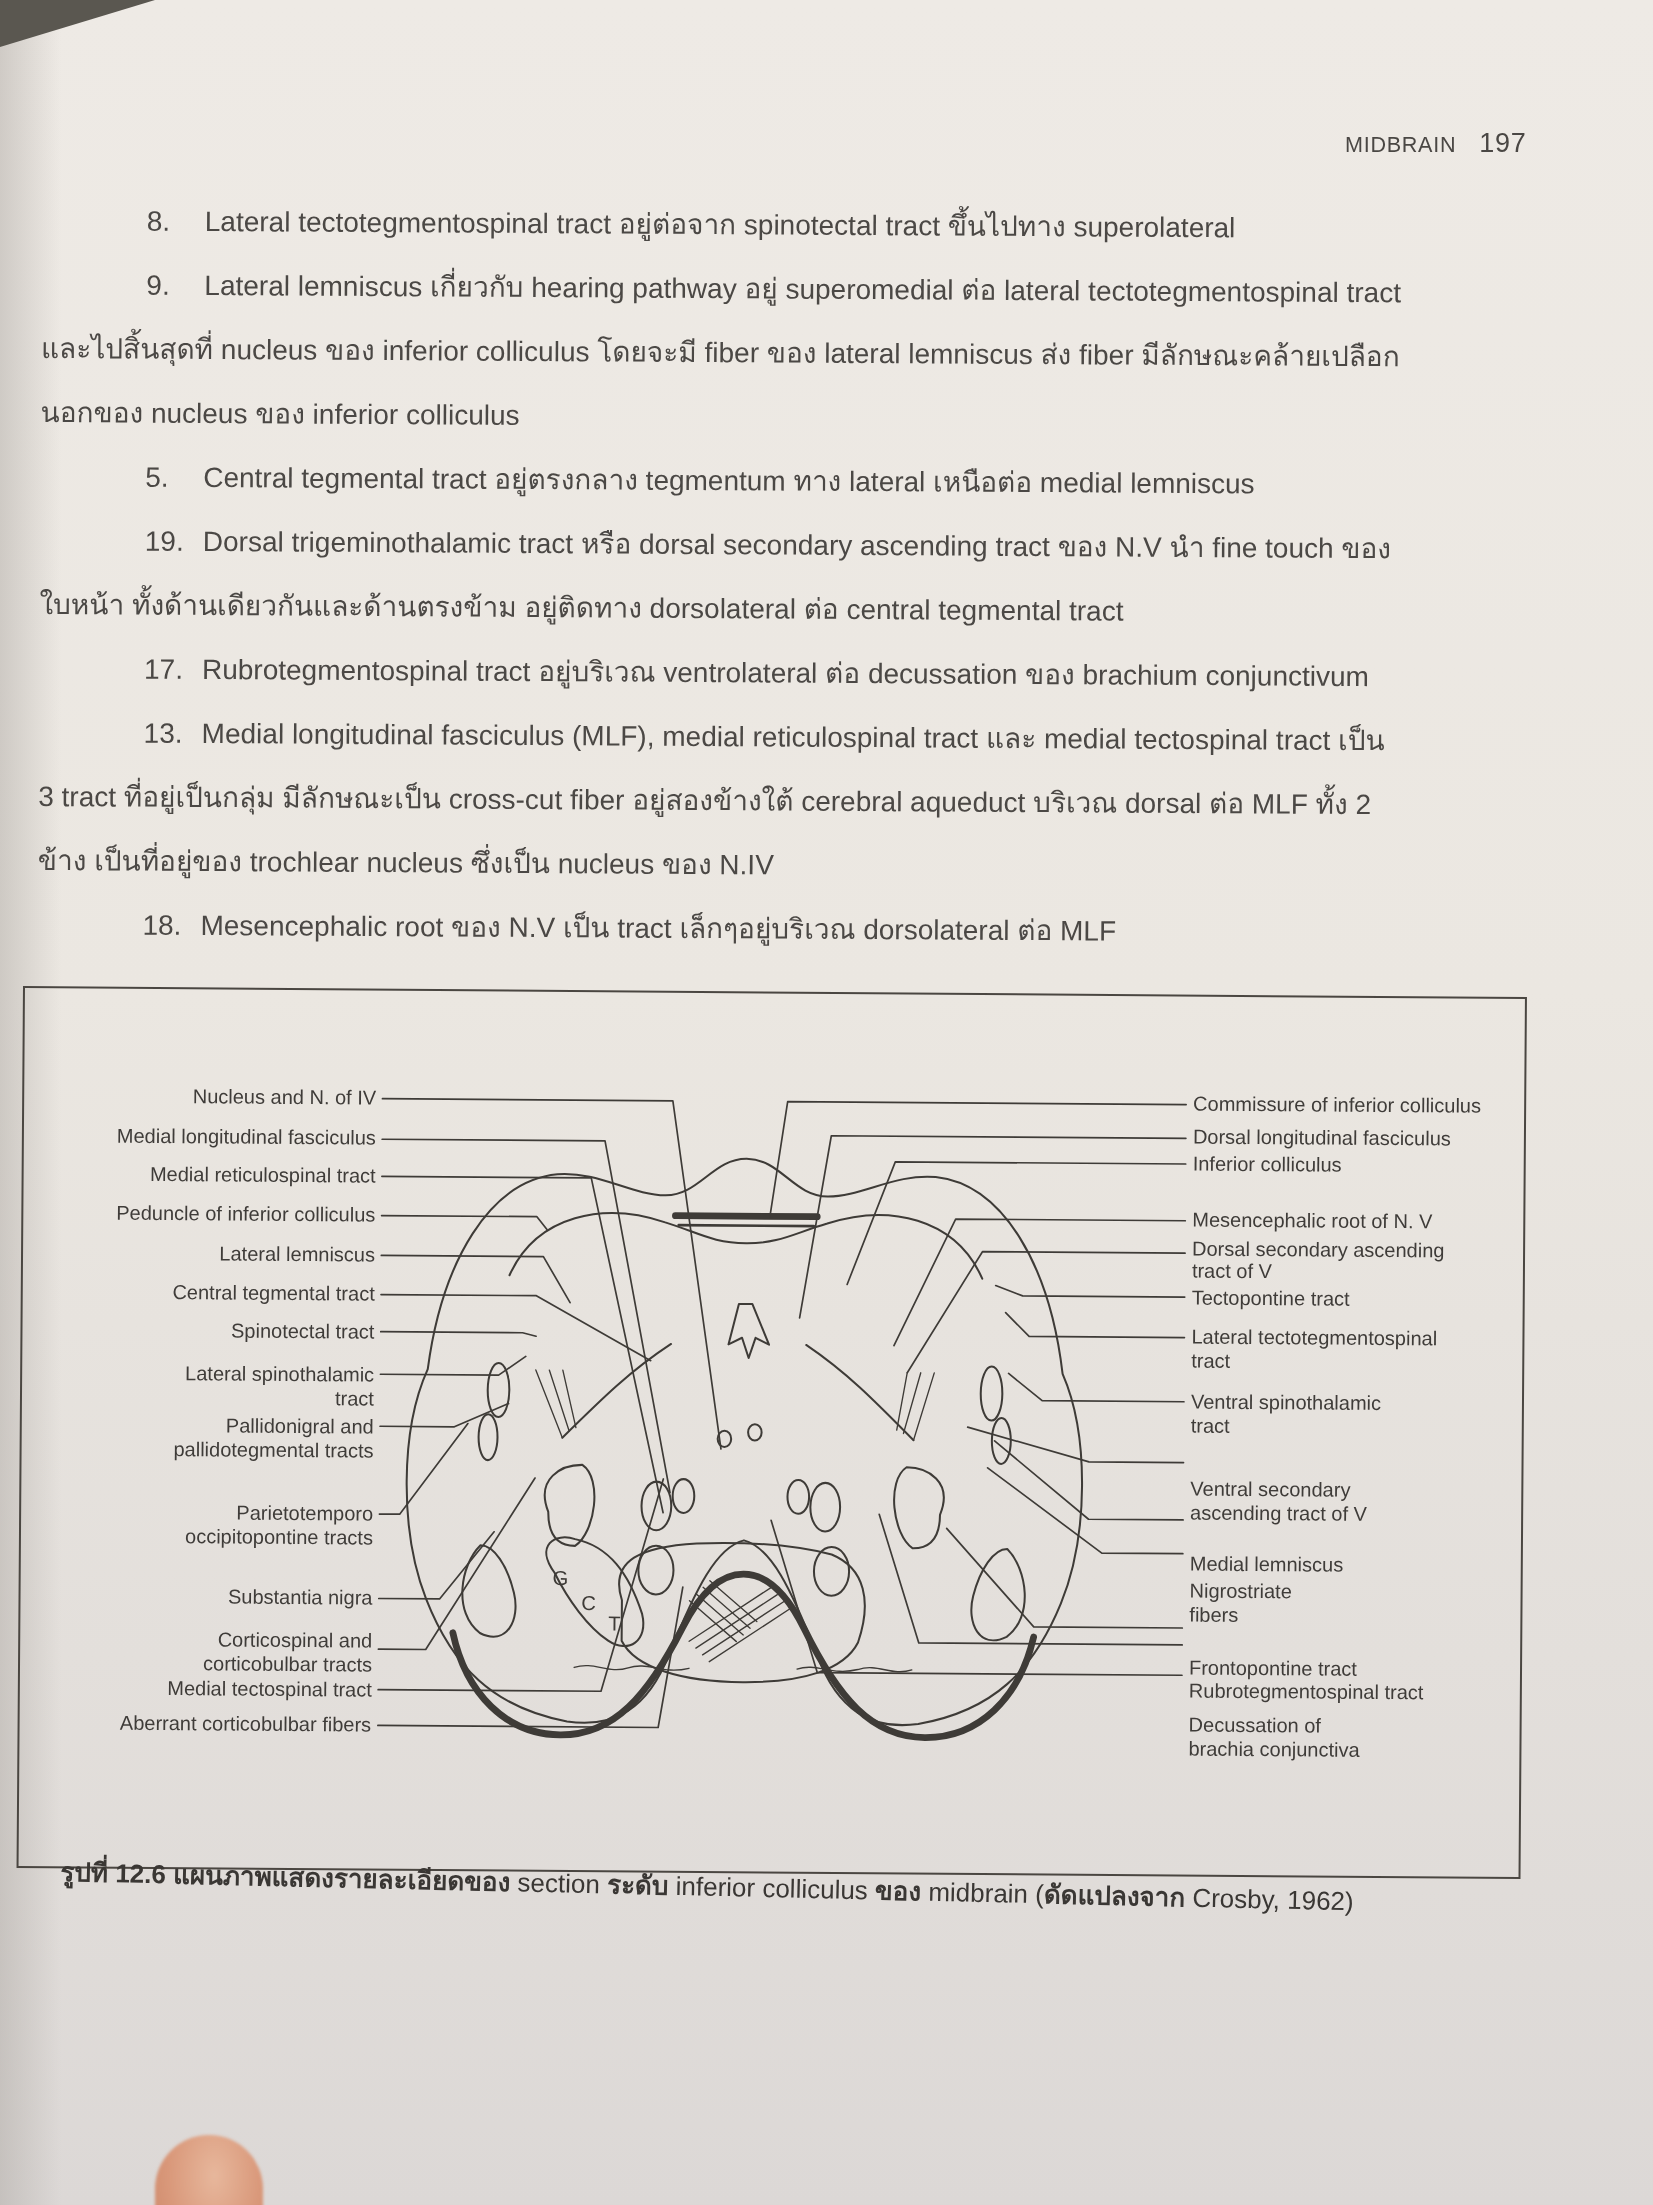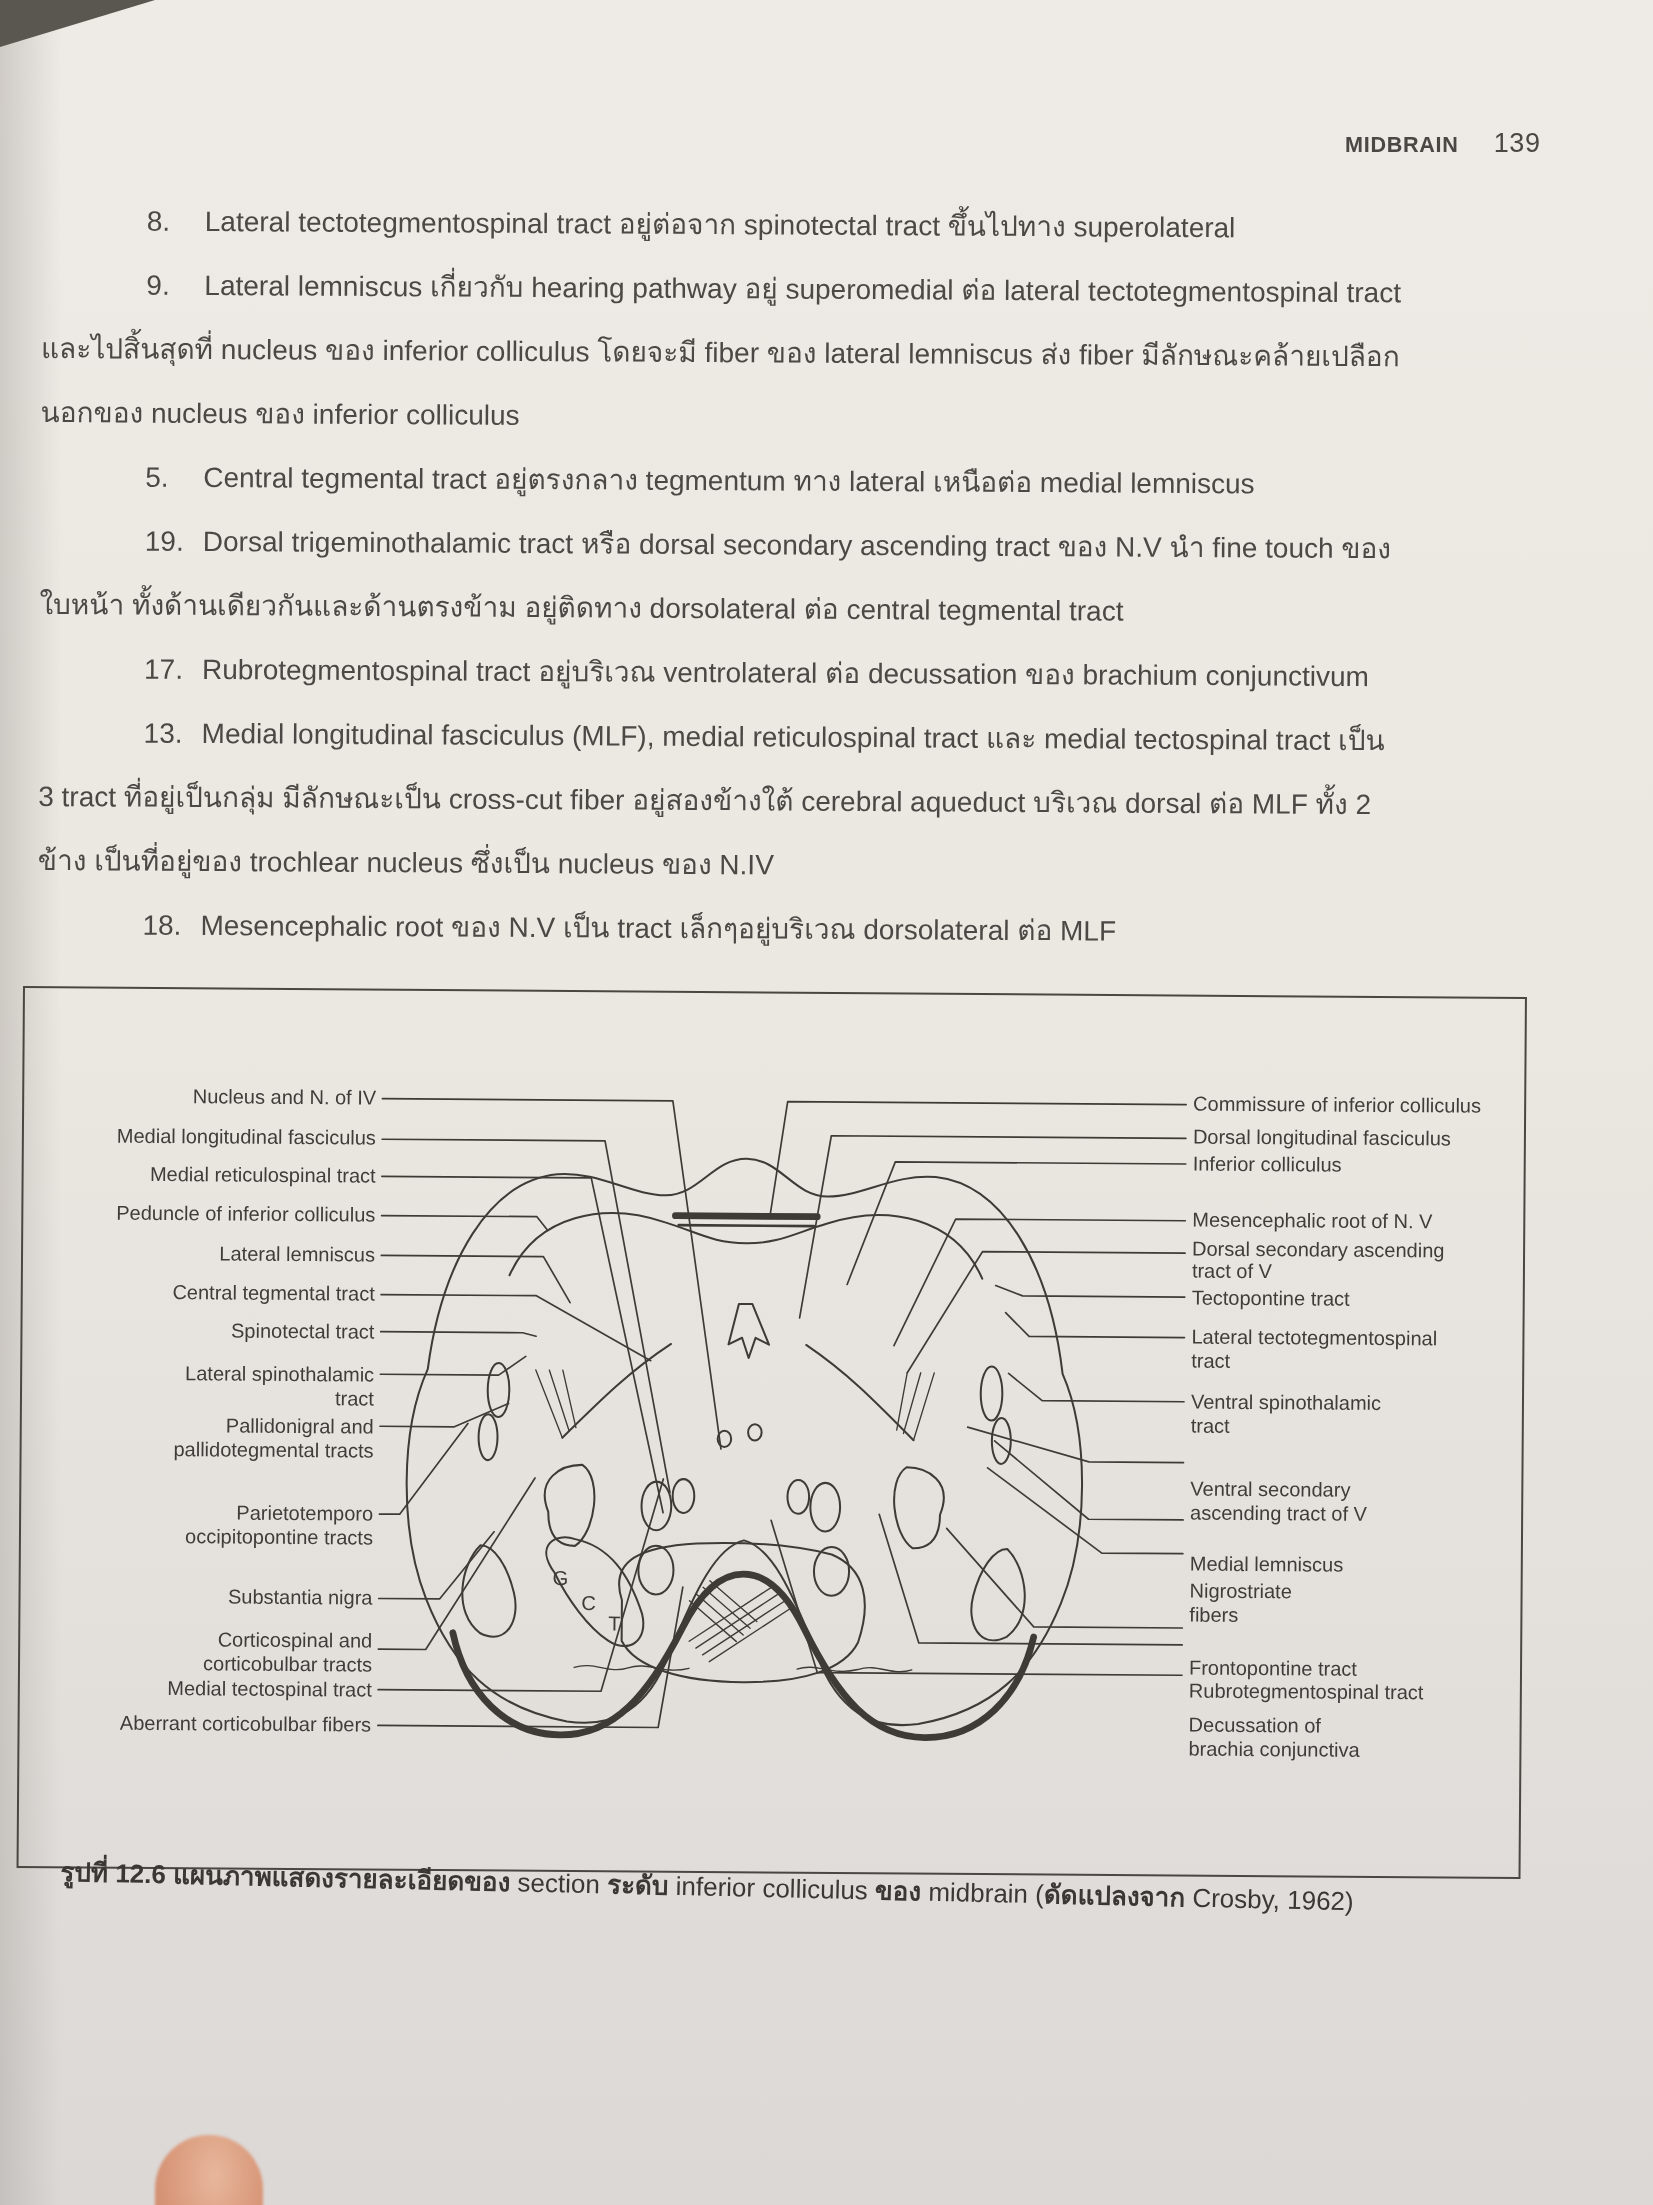--- a/index.html
+++ b/index.html
@@ -19,21 +19,21 @@
     }
     .corner-shadow {
       position: absolute; left: 0; top: 0; width: 155px; height: 47px;
       background: #5a5750;
       clip-path: polygon(0 0, 100% 0, 0 100%);
     }
     .running-head {
       position: absolute; left: 1345px; top: 128px;
       font-size: 23px; color: #4a4744; letter-spacing: 0.7px;
     }
-    .running-head .title { font-weight: bold; margin-right: 28px; font-size: 21.6px; }
+    .running-head .title { font-weight: normal; margin-right: 16px; font-size: 21.6px; }
     .running-head .pnum { font-size: 27px; }
 
     .body-text {
       position: absolute; left: 42px; top: 189px; width: 1507px;
       font-size: 28px; line-height: 64px; color: #4b4845;
       transform: rotate(0.35deg); transform-origin: left top;
     }
     .para { margin: 0; }
     .para .num { display: inline-block; width: 58px; }
     .para.indent { padding-left: 105px; }
@@ -68,21 +68,21 @@
     }
   </style>
 </head>
 <body>
 
 <div class="page">
   <div class="corner-shadow"></div>
 
   <div class="running-head">
     <span class="title">MIDBRAIN</span>
-    <span class="pnum">139</span>
+    <span class="pnum">197</span>
   </div>
 
   <div class="body-text">
 
     <p class="para indent">
       <span class="num">8.</span><span>Lateral tectotegmentospinal  tract อยู่ต่อจาก spinotectal tract ขึ้นไปทาง superolateral</span>
     </p>
 
     <p class="para indent">
       <span class="num">9.</span><span>Lateral lemniscus เกี่ยวกับ hearing pathway อยู่ superomedial ต่อ lateral  tectotegmentospinal tract</span>

